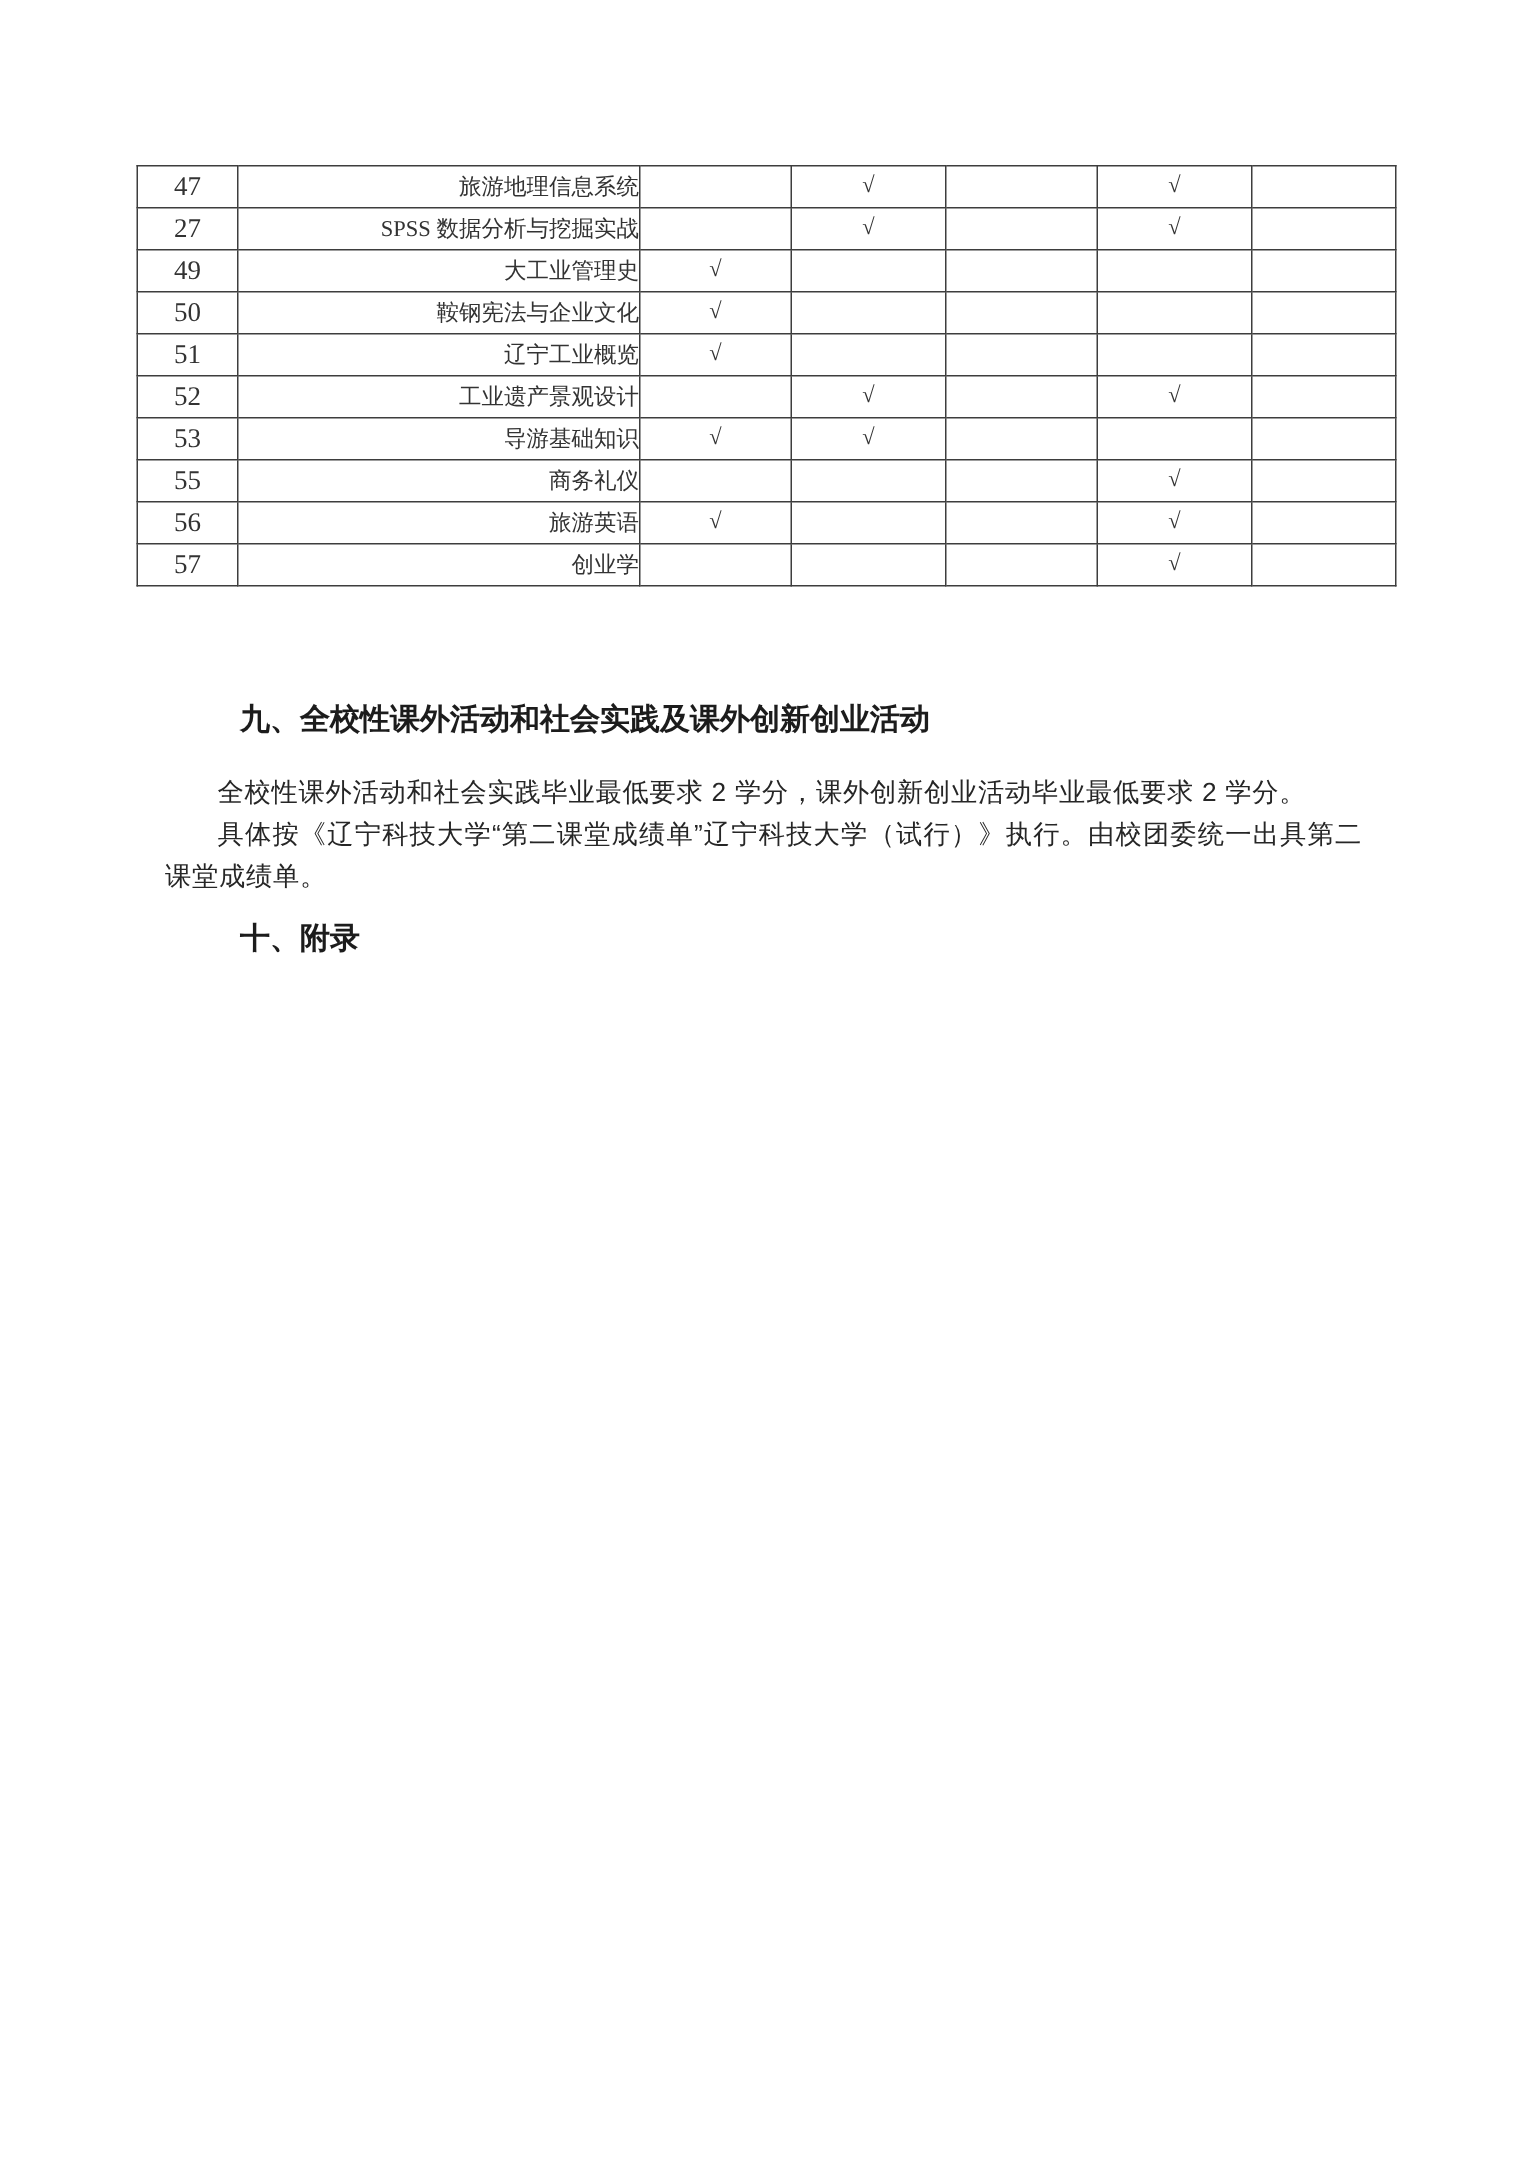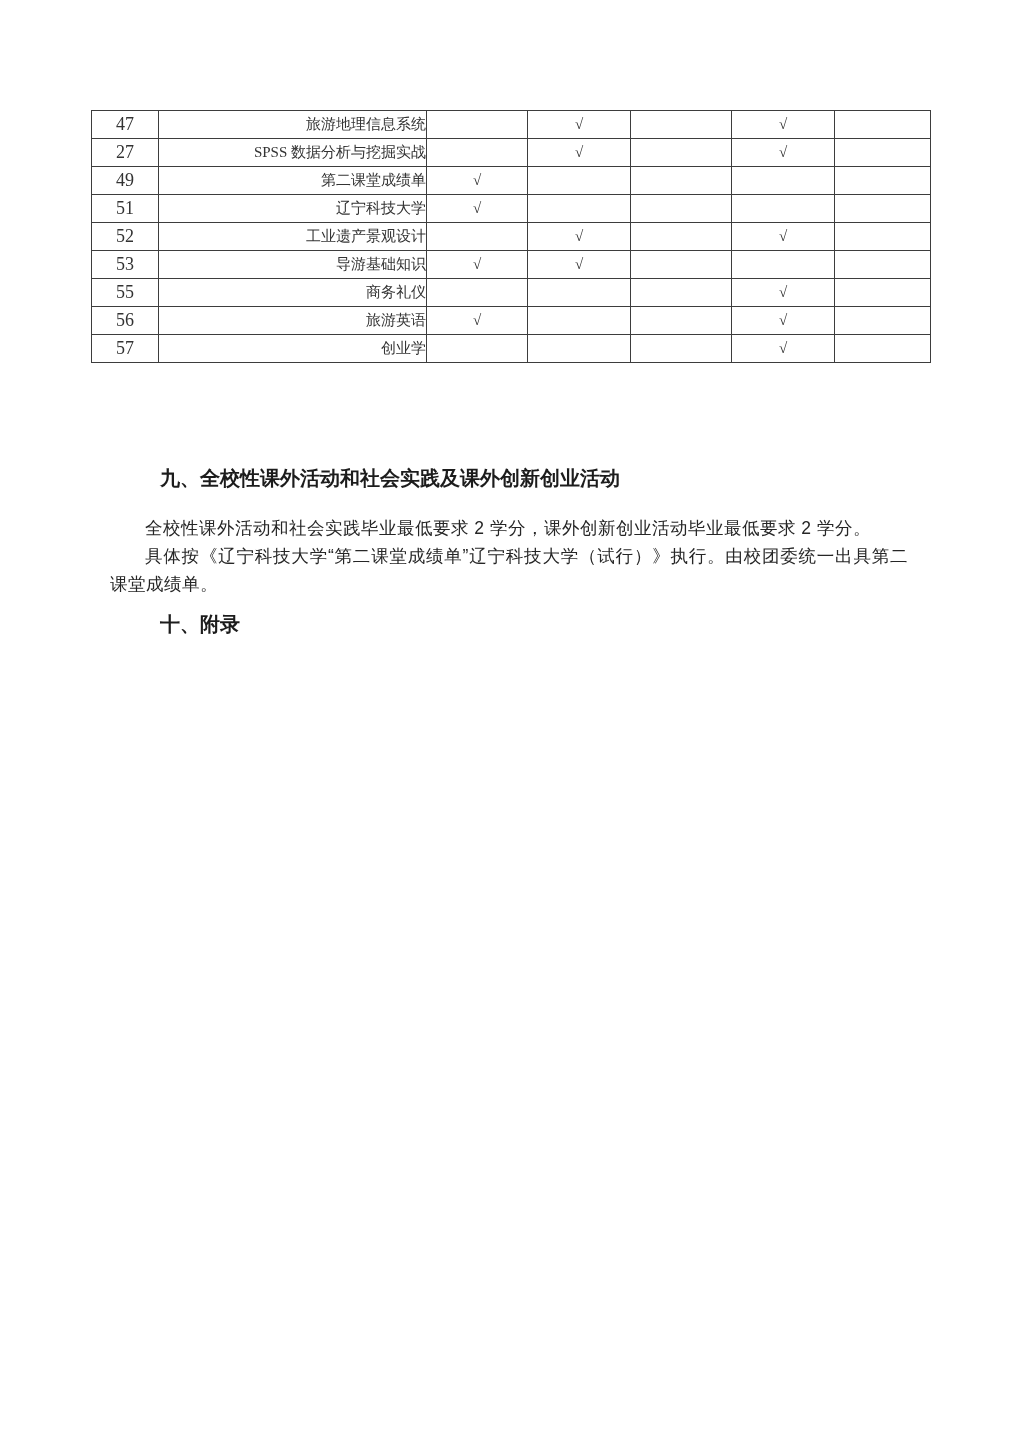--- a/index.html
+++ b/index.html
@@ -48,21 +48,21 @@
     font-size: 15px;
     color: #3c3c3c;
   }
   .content {
     position: absolute;
     left: 110px;
     top: 466px;
     width: 798px;
   }
   .section-heading {
-    font-family: Liberation Mono, monospace;
+    font-family: Liberation Sans, sans-serif;
     font-weight: bold;
     font-size: 20px;
     line-height: 28px;
     margin: 0 0 20px 50px;
     color: #1c1c1c;
   }
   .section-heading.second {
     margin-top: 14px;
     margin-bottom: 14px;
   }
@@ -106,30 +106,39 @@
           <td class="col-no">27</td>
           <td class="col-name">SPSS 数据分析与挖掘实战</td>
           <td class="col-check"></td>
           <td class="col-check">√</td>
           <td class="col-check"></td>
           <td class="col-check">√</td>
           <td class="col-check"></td>
         </tr>
         <tr>
           <td class="col-no">49</td>
-          <td class="col-name">第二课堂成绩单</td>
+          <td class="col-name">大工业管理史</td>
+          <td class="col-check">√</td>
+          <td class="col-check"></td>
+          <td class="col-check"></td>
+          <td class="col-check"></td>
+          <td class="col-check"></td>
+        </tr>
+        <tr>
+          <td class="col-no">50</td>
+          <td class="col-name">鞍钢宪法与企业文化</td>
           <td class="col-check">√</td>
           <td class="col-check"></td>
           <td class="col-check"></td>
           <td class="col-check"></td>
           <td class="col-check"></td>
         </tr>
         <tr>
           <td class="col-no">51</td>
-          <td class="col-name">辽宁科技大学</td>
+          <td class="col-name">辽宁工业概览</td>
           <td class="col-check">√</td>
           <td class="col-check"></td>
           <td class="col-check"></td>
           <td class="col-check"></td>
           <td class="col-check"></td>
         </tr>
         <tr>
           <td class="col-no">52</td>
           <td class="col-name">工业遗产景观设计</td>
           <td class="col-check"></td>

